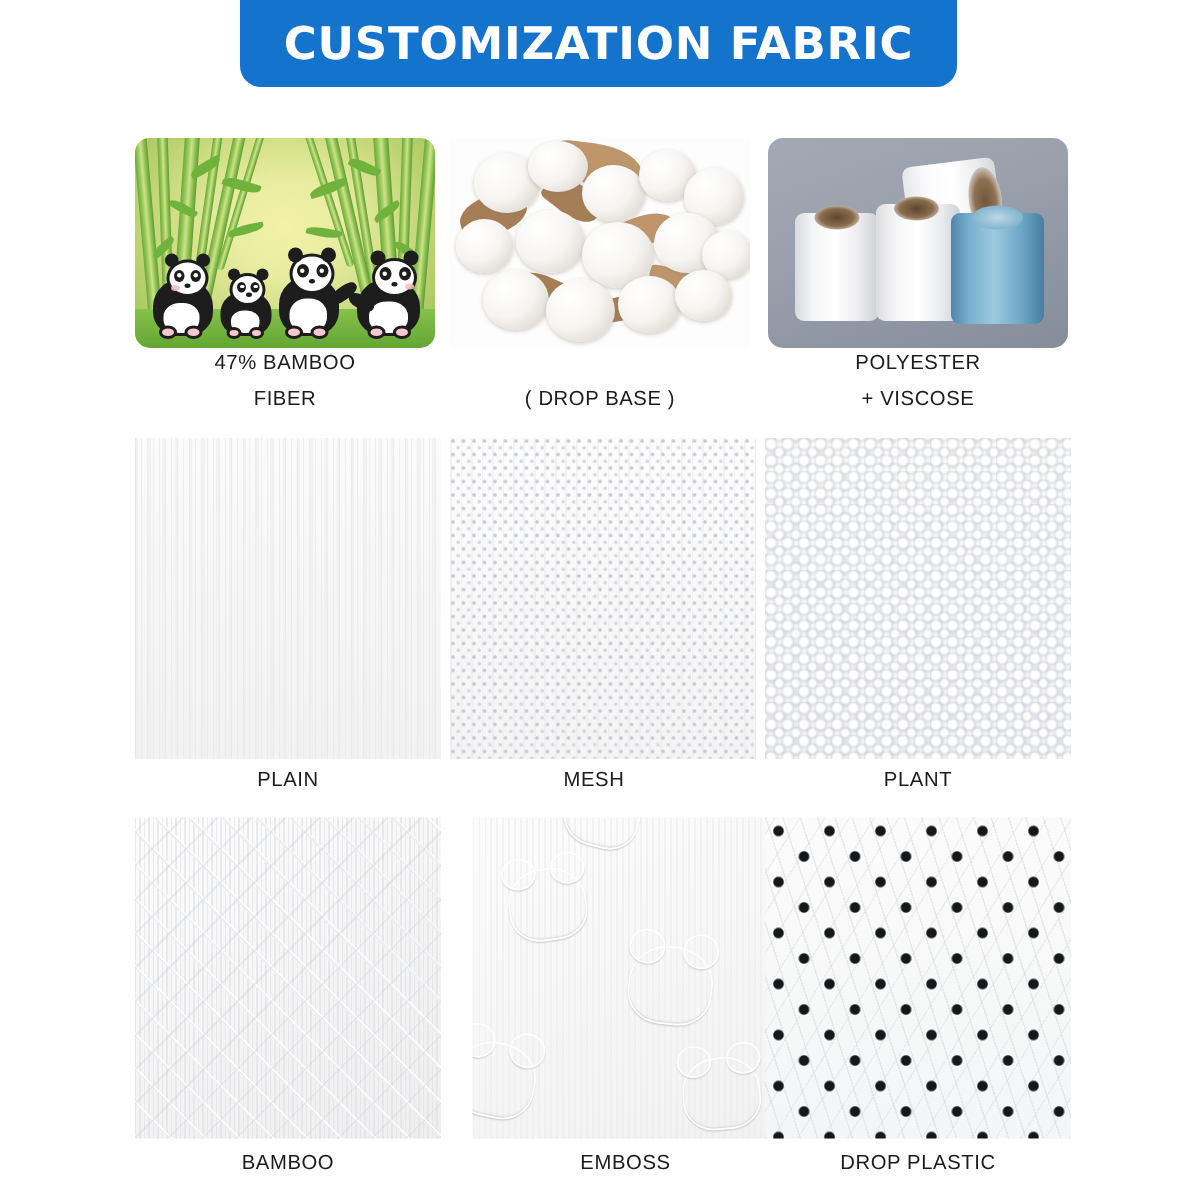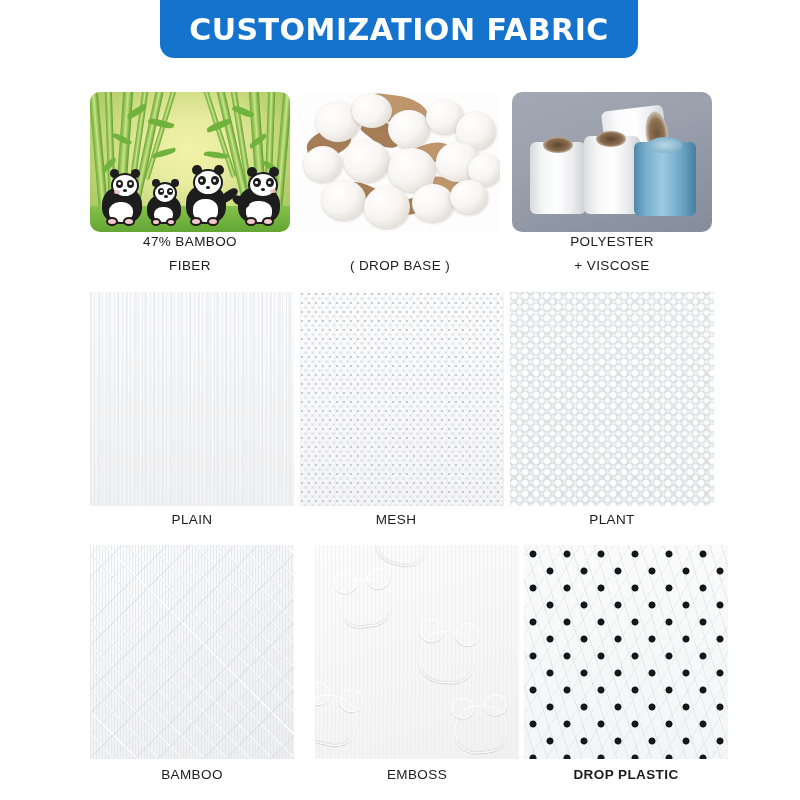--- a/index.html
+++ b/index.html
@@ -371,17 +371,17 @@
     <div class="thumb tex3 tx-emboss">
       <div class="bear" style="left:24px;  top:34px;  width:52px; height:48px; transform:rotate(-8deg);"></div>
       <div class="bear" style="left:104px; top:86px;  width:56px; height:52px; transform:rotate(6deg);"></div>
       <div class="bear" style="left:-12px; top:150px; width:54px; height:50px; transform:rotate(12deg);"></div>
       <div class="bear" style="left:140px; top:160px; width:52px; height:48px; transform:rotate(-5deg);"></div>
       <div class="bear" style="left:62px;  top:-26px; width:50px; height:46px; transform:rotate(15deg);"></div>
     </div>
     <div class="caption r3-cap">EMBOSS</div>
   </div>
 
-  <div class="cell" style="left:524px; top:0; width:204px; height:255px;font-weight:bold;">
+  <div class="cell" style="left:510px; top:0; width:204px; height:255px;">
     <div class="thumb tex3 tx-drop"></div>
     <div class="caption r3-cap">DROP PLASTIC</div>
   </div>
 </div>
 
 </body></html>

